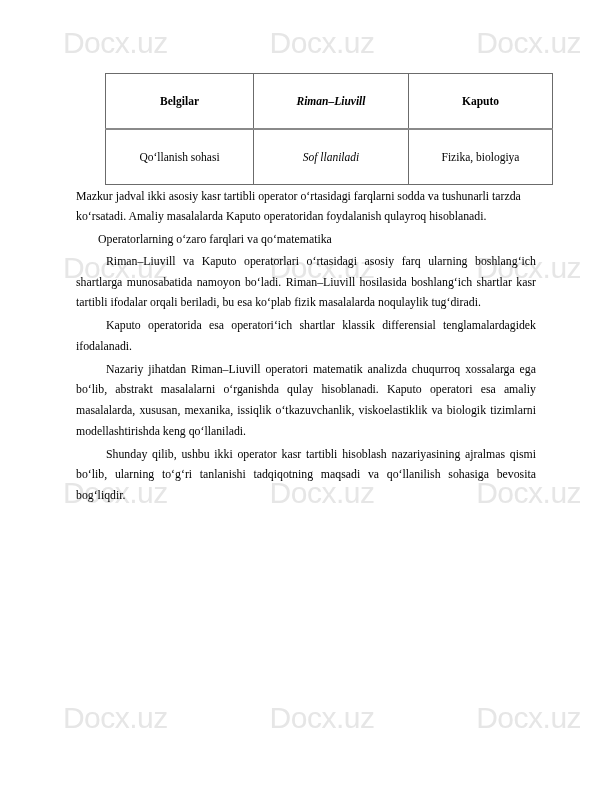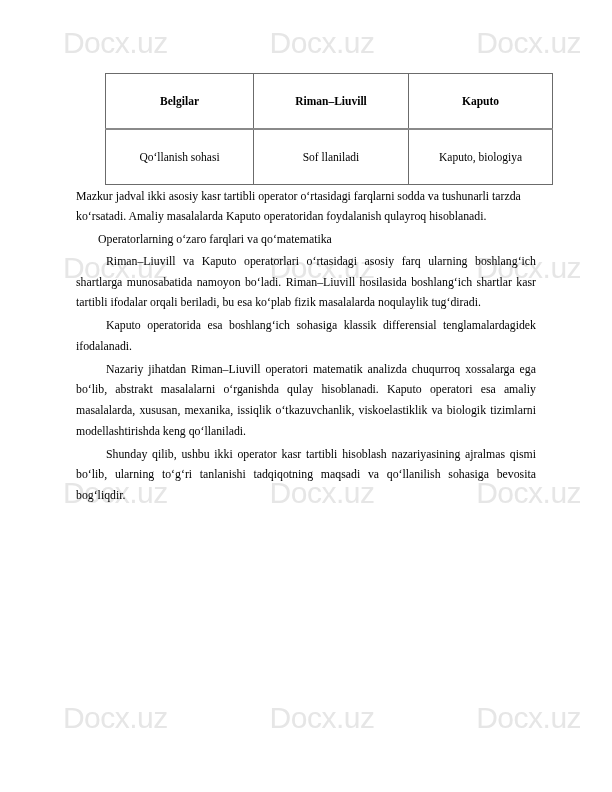--- a/index.html
+++ b/index.html
@@ -70,21 +70,21 @@
     font-size: 11.5px;
     border-bottom: 2px solid #8a8a8a;
   }
   #comparison-table tr.body-row td {
     height: 54px;
     font-weight: normal;
     font-size: 11.5px;
     border-top: 2px solid #d946ef;
   }
   .col-1 { width: 135px; }
-  .col-2 { width: 142px; }
+  .col-2 { width: 142px; font-style: italic; }
   .col-3 { width: 131px; font-family: Liberation Serif, serif; }
 
   
   .doc-body {
     position: absolute;
     left: 76px;
     top: 186px;
     width: 460px;
   }
   .caption-heading {
@@ -146,31 +146,31 @@
   <table id="comparison-table">
     <tbody>
       <tr class="header-row">
         <td class="col-1">Belgilar</td>
         <td class="col-2">Riman–Liuvill</td>
         <td class="col-3">Kaputo</td>
       </tr>
       <tr class="body-row">
         <td class="col-1">Qo‘llanish sohasi</td>
         <td class="col-2">Sof llaniladi</td>
-        <td class="col-3">Kaputo, biologiya</td>
+        <td class="col-3">Fizika, biologiya</td>
       </tr>
     </tbody>
   </table>
 
   <div class="doc-body">
 
 
     <p class="centered">Mazkur jadval ikki asosiy kasr tartibli operator o‘rtasidagi farqlarni sodda va tushunarli tarzda ko‘rsatadi. Amaliy masalalarda Kaputo operatoridan foydalanish qulayroq hisoblanadi.</p>
 
     <p class="subheading">Operatorlarning o‘zaro farqlari va qo‘matematika</p>
 
     <p class="justified">Riman–Liuvill va Kaputo operatorlari o‘rtasidagi asosiy farq ularning boshlang‘ich shartlarga munosabatida namoyon bo‘ladi. Riman–Liuvill hosilasida boshlang‘ich shartlar kasr tartibli ifodalar orqali beriladi, bu esa ko‘plab fizik masalalarda noqulaylik tug‘diradi.</p>
-    <p class="justified">Kaputo operatorida esa boshlang‘ich sohasiga klassik differensial tenglamalardagidek ifodalanadi.</p>
+    <p class="justified">Kaputo operatorida esa operatori‘ich shartlar klassik differensial tenglamalardagidek ifodalanadi.</p>
     <p class="justified">Nazariy jihatdan Riman–Liuvill operatori matematik analizda chuqurroq xossalarga ega bo‘lib, abstrakt masalalarni o‘rganishda qulay hisoblanadi. Kaputo operatori esa amaliy masalalarda, xususan, mexanika, issiqlik o‘tkazuvchanlik, viskoelastiklik va biologik tizimlarni modellashtirishda keng qo‘llaniladi.</p>
     <p class="justified">Shunday qilib, ushbu ikki operator kasr tartibli hisoblash nazariyasining ajralmas qismi bo‘lib, ularning to‘g‘ri tanlanishi tadqiqotning maqsadi va qo‘llanilish sohasiga bevosita bog‘liqdir.</p>
 
   </div>
 </div>
 
 </body></html>

